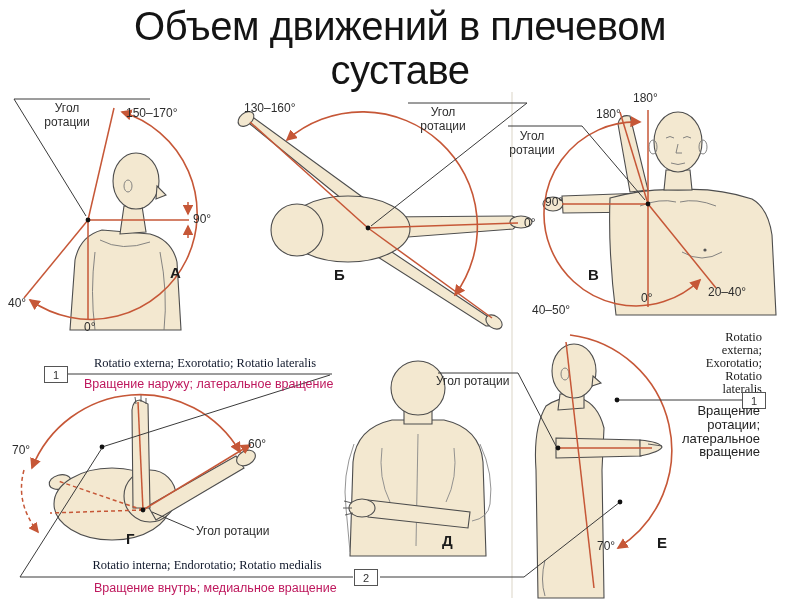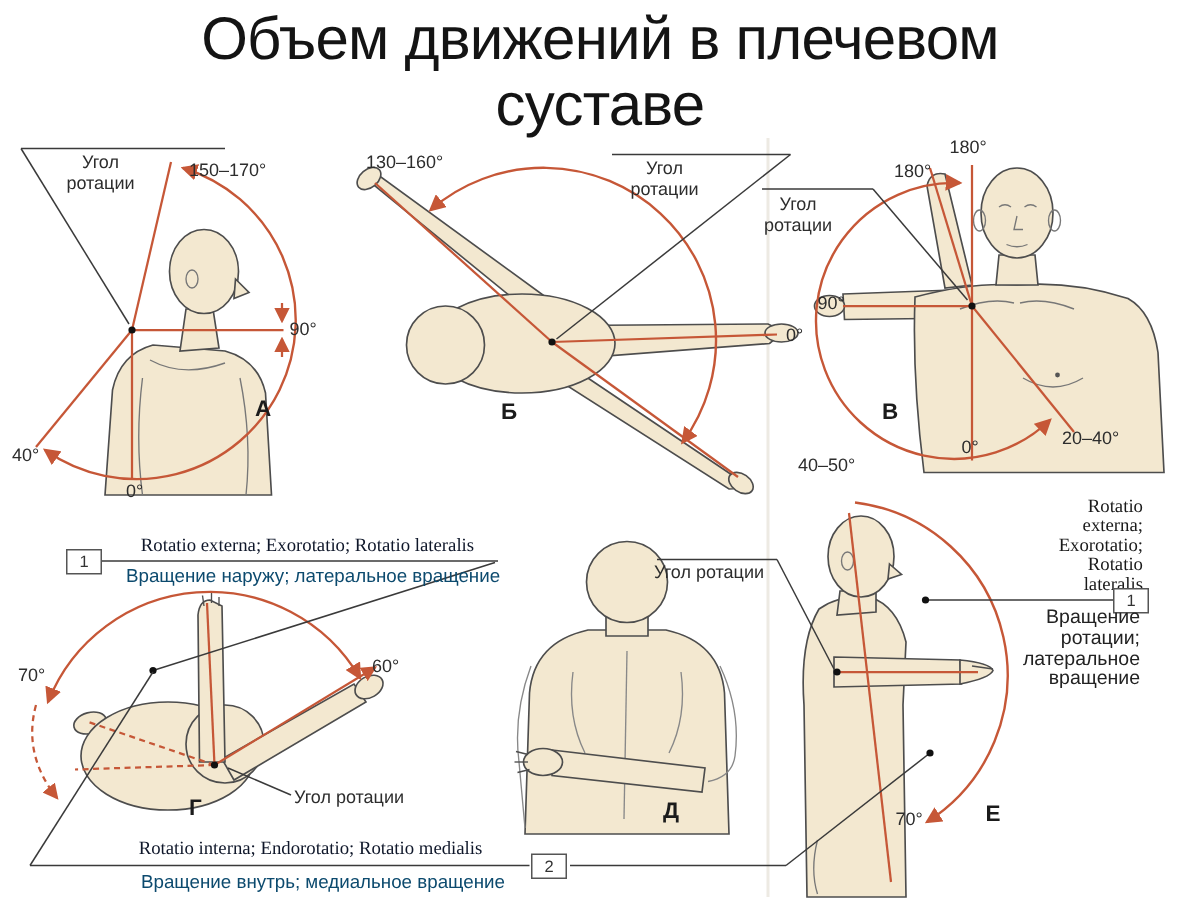--- a/index.html
+++ b/index.html
@@ -8,21 +8,21 @@
   .title{position:absolute;top:4px;left:70px;width:660px;text-align:center;
          font-size:40px;font-weight:normal;line-height:1.1;color:#141414;letter-spacing:-0.5px;}
   svg.art{position:absolute;left:0;top:0;}
   .lbl{position:absolute;font-size:12px;color:#2d2d2d;white-space:nowrap;}
   .rot{position:absolute;font-size:12px;color:#2d2d2d;text-align:center;line-height:1.15;}
   .ltr{position:absolute;font-size:15px;font-weight:bold;color:#1b1b1b;}
   .numbox{position:absolute;width:22px;height:15px;border:1px solid #555;background:#fff;
           font-size:11px;color:#333;display:flex;align-items:center;justify-content:center;}
   .lat{position:absolute;font-family:"Liberation Serif",serif;font-size:12.5px;color:#0f172a;
        text-align:center;white-space:nowrap;}
-  .rus{position:absolute;font-size:12.5px;color:#0c4a6e;text-align:right;white-space:nowrap;}
+  .rus{position:absolute;font-size:12.5px;color:#be185d;text-align:right;white-space:nowrap;}
   .latcol{position:absolute;font-family:"Liberation Serif",serif;font-size:12.5px;color:#1a1a1a;
           text-align:right;line-height:1.04;}
   .ruscol{position:absolute;font-size:13px;color:#222;text-align:right;line-height:1.06;}
   .latcol span,.ruscol span{display:block;}
 </style>
 </head>
 <body>
 
 <div class="canvas">
 

